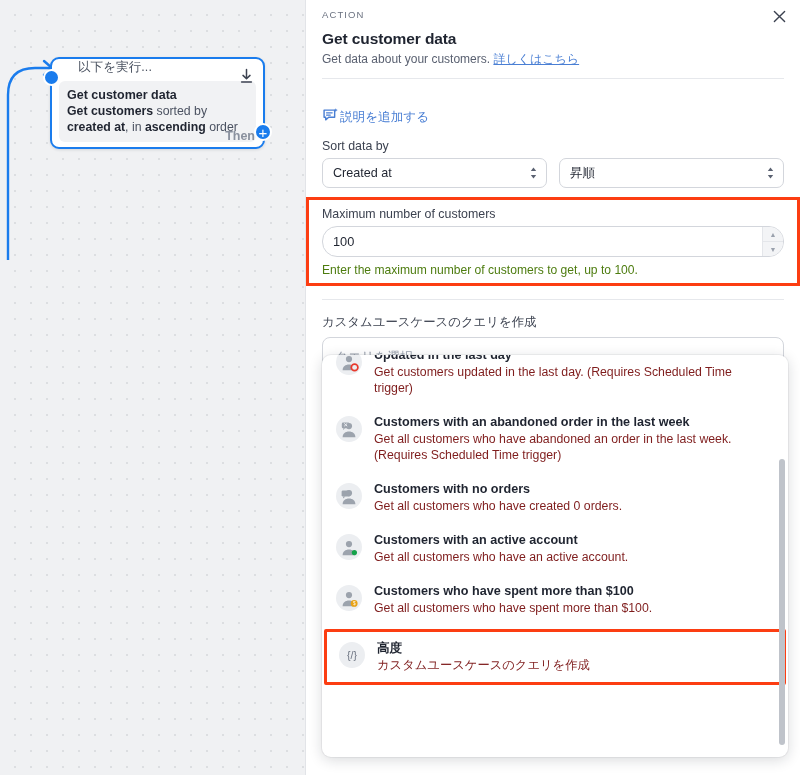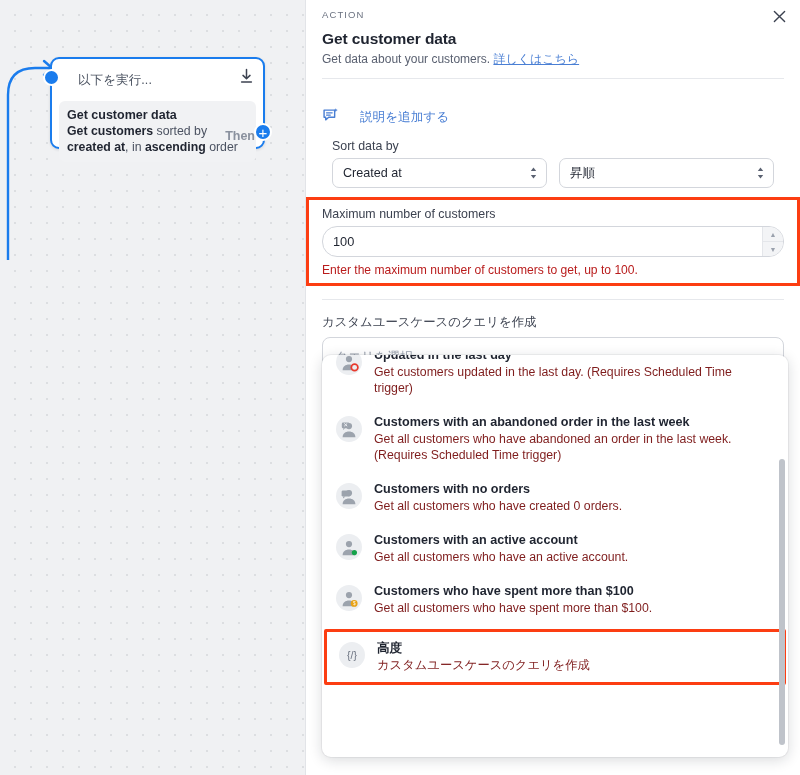--- a/index.html
+++ b/index.html
@@ -23,21 +23,21 @@
 
   .node {
     position: absolute; left: 50px; top: 57px;
     width: 215px; height: 92px;
     background: #ffffff;
     border: 2px solid #1a7ced;
     border-radius: 9px;
     box-shadow: 0 1px 3px rgba(16,24,40,.12);
   }
   .node-head {
-    height: 42px; display: flex; align-items: center;
+    height: 22px; display: flex; align-items: flex-start;
     padding: 0 9px 0 26px; position: relative;
   }
   .node-title { font-size: 12.5px; color: #4a5260; letter-spacing: .1px; }
   .dl-icon { position: absolute; right: 9px; top: 9px; width: 15px; height: 16px; }
   .node-port {
     position: absolute; left: -9px; top: 10px;
     width: 17px; height: 17px; border-radius: 50%;
     background: #1a7ced; border: 2px solid #ffffff;
   }
   .node-body {
@@ -82,24 +82,24 @@
     color: #3c4250; font-size: 15px; cursor: pointer;
   }
   .panel-title {
     font-size: 15.5px; font-weight: bold; color: #1f2430;
     margin-top: 10px; letter-spacing: -.1px;
   }
   .panel-sub { font-size: 12px; color: #5a6171; margin-top: 3px; line-height: 16px; }
   .panel-sub a { color: #4a7fd4; text-decoration: underline; }
   .divider { height: 1px; background: #e6e8ec; margin-top: 11px; }
 
-  .add-desc { display: flex; align-items: center; gap: 21px; padding: 11px 16px; }
+  .add-desc { display: flex; align-items: center; gap: 1px; padding: 11px 16px; }
   .add-desc-label { font-size: 12.6px; color: #4a7fd4; }
 
-  .form { padding: 0 26px; }
+  .form { padding: 0 16px; }
   .field-label { font-size: 12.4px; color: #3c4250; margin-bottom: 5px; }
 
   .sort-row { display: flex; gap: 12px; }
   .select-box {
     flex: 1; height: 30px; background: #fff;
     border: 1px solid #d3d6dc; border-radius: 7px;
     display: flex; align-items: center; padding: 0 8px 0 10px;
     position: relative;
   }
   .select-val { font-size: 12.6px; color: #1f2430; flex: 1; }
@@ -113,21 +113,21 @@
     border: 1px solid #d3d6dc; border-radius: 15px;
     display: flex; align-items: stretch; overflow: hidden;
   }
   .num-val { flex: 1; display: flex; align-items: center; padding-left: 10px; font-size: 12.8px; color: #1f2430; }
   .steppers { width: 21px; display: flex; flex-direction: column; border-left: 1px solid #e4e6ea; }
   .step {
     flex: 1; display: flex; align-items: center; justify-content: center;
     background: #f3f4f6; color: #9aa1ad; font-size: 7px;
   }
   .step + .step { border-top: 1px solid #e4e6ea; }
-  .helper { font-size: 12.1px; color: #b91c1c; margin-top: 6px; }
+  .helper { font-size: 12.1px; color: #4d7c0f; margin-top: 6px; }
 
   .divider2 { height: 1px; background: #e6e8ec; margin: 13px 16px 0 16px; }
   .query-sec { padding: 14px 16px 0 16px; }
   .query-label { font-size: 12.4px; color: #3c4250; margin-bottom: 6px; }
   .query-select {
     height: 40px; border: 1px solid #d3d6dc; border-radius: 8px;
     background: #fff; display: flex; align-items: center;
     padding: 0 12px; position: relative;
   }
   .query-ph { font-size: 12.8px; color: #9aa1ad; flex: 1; }

